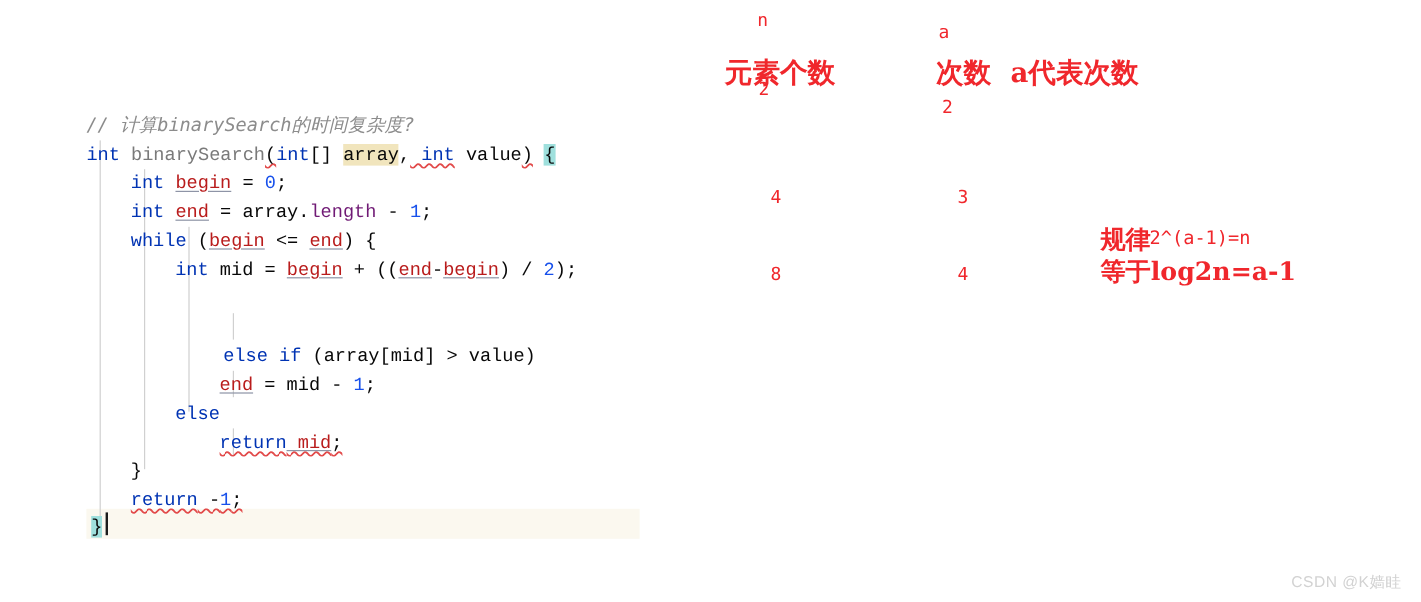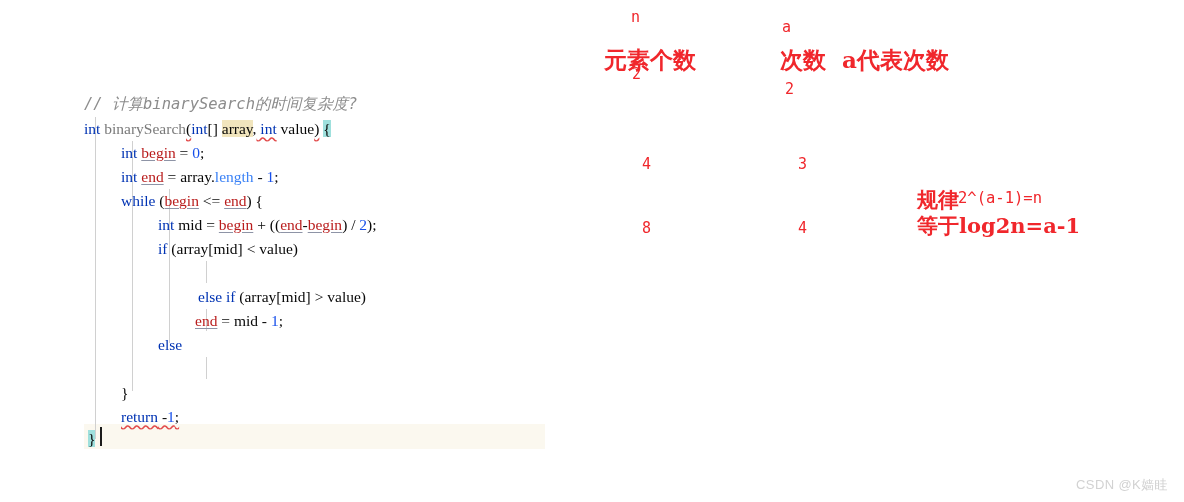--- a/index.html
+++ b/index.html
@@ -12,21 +12,21 @@
     width: 1184px;
     height: 502px;
     background: #ffffff;
     overflow: hidden;
     font-family: "Liberation Sans", sans-serif;
   }
 
   
   #editor {
     position: absolute;
-    left: 12px;
+    left: 0;
     top: 0;
     width: 560px;
     height: 364px;
   }
   .current-line-bg {
     position: absolute;
     left: 72px;
     top: 424px;
     width: 461px;
     height: 25px;
@@ -53,28 +53,28 @@
     height: 19px;
     background: #1b1b1b;
   }
 
   .code-line {
     position: absolute;
     left: 72px;
     height: 24px;
     line-height: 24px;
     white-space: pre;
-    font-family: Liberation Serif, serif;
+    font-family: Liberation Mono, monospace;
     font-size: 15.5px;
     color: #080808;
     letter-spacing: 0px;
   }
   .tok-kw     { color: #0033b3; }
   .tok-num    { color: #1750eb; }
-  .tok-field  { color: #3b82f6; }
+  .tok-field  { color: #701a75; }
   .tok-plain  { color: #080808; }
   .tok-method { color: #7a7a7a; }
   .tok-var    { color: #b91c1c; text-decoration: underline; text-decoration-color: #8e94a6; text-underline-offset: 2px; }
   .hl-yellow  { background: #f1e5bd; }
   .hl-cyan    { background: #9fe0dd; }
   .squiggle   {
     text-decoration: underline wavy #e24b4b;
     text-decoration-skip-ink: none;
     text-underline-offset: 2px;
   }
@@ -138,29 +138,29 @@
     <div class="code-line" style="top:117px;"><span class="tok-kw">int</span><span class="tok-method"> binarySearch</span><span class="tok-plain squiggle">(</span><span class="tok-kw">int</span><span class="tok-plain">[] </span><span class="tok-plain hl-yellow">array</span><span class="tok-plain">,</span><span class="tok-kw squiggle"> int</span><span class="tok-plain"> value</span><span class="tok-plain squiggle">)</span><span class="tok-plain"> </span><span class="tok-plain hl-cyan">{</span></div>
 
     <div class="code-line" style="top:141px; left:109px;"><span class="tok-kw">int</span><span class="tok-plain"> </span><span class="tok-var">begin</span><span class="tok-plain"> = </span><span class="tok-num">0</span><span class="tok-plain">;</span></div>
 
     <div class="code-line" style="top:165px; left:109px;"><span class="tok-kw">int</span><span class="tok-plain"> </span><span class="tok-var">end</span><span class="tok-plain"> = array.</span><span class="tok-field">length</span><span class="tok-plain"> - </span><span class="tok-num">1</span><span class="tok-plain">;</span></div>
 
     <div class="code-line" style="top:189px; left:109px;"><span class="tok-kw">while</span><span class="tok-plain"> (</span><span class="tok-var">begin</span><span class="tok-plain"> &lt;= </span><span class="tok-var">end</span><span class="tok-plain">) {</span></div>
 
     <div class="code-line" style="top:213px; left:146px;"><span class="tok-kw">int</span><span class="tok-plain"> mid = </span><span class="tok-var">begin</span><span class="tok-plain"> + ((</span><span class="tok-var">end</span><span class="tok-plain">-</span><span class="tok-var">begin</span><span class="tok-plain">) / </span><span class="tok-num">2</span><span class="tok-plain">);</span></div>
 
-    <div class="code-line" style="top:237px; left:146px;"><span class="tok-kw">if</span><span class="tok-plain"> (array[mid] &lt; value)</span></div>
 
 
     <div class="code-line" style="top:285px; left:146px;margin-left:40px;"><span class="tok-kw">else</span><span class="tok-plain"> </span><span class="tok-kw">if</span><span class="tok-plain"> (array[mid] &gt; value)</span></div>
 
     <div class="code-line" style="top:309px; left:183px;"><span class="tok-var">end</span><span class="tok-plain"> = mid - </span><span class="tok-num">1</span><span class="tok-plain">;</span></div>
 
     <div class="code-line" style="top:333px; left:146px;"><span class="tok-kw">else</span></div>
 
+    <div class="code-line squiggle" style="top:357px; left:183px;"><span class="tok-kw">return</span><span class="tok-var"> mid</span><span class="tok-plain">;</span></div>
 
     <div class="code-line" style="top:381px; left:109px;"><span class="tok-plain">}</span></div>
 
     <div class="code-line squiggle" style="top:405px; left:109px;"><span class="tok-kw">return</span><span class="tok-plain"> -</span><span class="tok-num">1</span><span class="tok-plain">;</span></div>
 
     <div class="code-line" style="top:427px; left:76px;"><span class="tok-plain hl-cyan">}</span></div>
   </div>
 
   <div class="ann ann-sm" style="left:631px; top:8px;">n</div>
   <div class="ann ann-cn" style="left:604px; top:45px;">元素个数</div>

